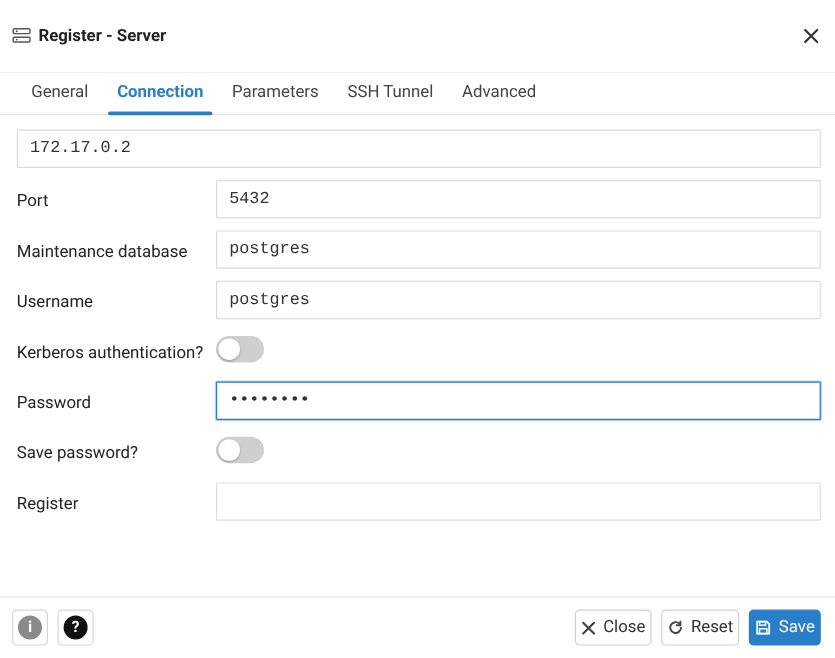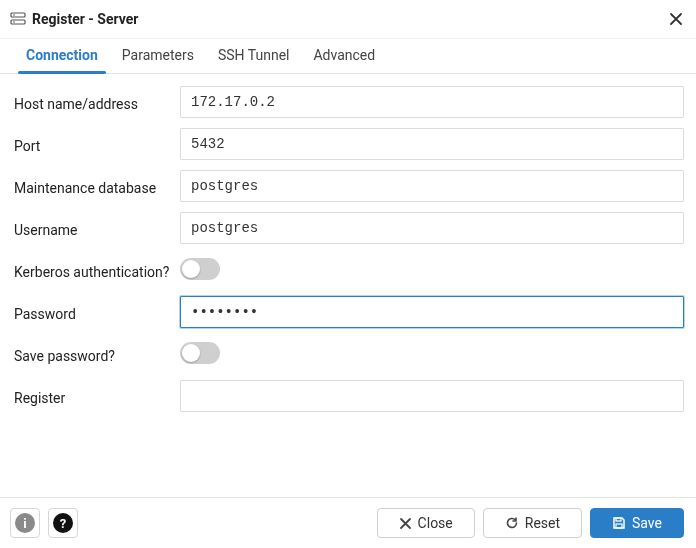--- a/index.html
+++ b/index.html
@@ -13,21 +13,21 @@
       overflow: hidden;
     }
     .dialog {
       display: flex;
       flex-direction: column;
       height: 100%;
     }
     .titlebar {
       display: flex;
       align-items: center;
-      padding: 9px 10px;
+      padding: 20px 10px;
       border-bottom: 1px solid #f0f0f0;
     }
     .titlebar .title-icon {
       width: 16px; height: 16px;
       margin-right: 6px;
       display: flex; align-items: center; justify-content: center;
     }
     .titlebar .title-text {
       font-weight: 700;
       font-size: 14px;
@@ -142,21 +142,21 @@
       font-weight: 700;
     }
     .info-circle { background: #8a8a8a; color: #fff; }
     .help-circle { background: #111; color: #fff; }
     .btn {
       display: inline-flex;
       align-items: center;
       border: 1px solid #cfcfcf;
       background: #fff;
       border-radius: 4px;
-      padding: 6px 21px;
+      padding: 6px 4px;
       font-size: 14px;
       cursor: pointer;
       margin-left: 8px;
       font-family: inherit;
       color: #333;
     }
     .btn svg { margin-right: 6px; }
     .btn.primary {
       background: #2a7ec8;
       border-color: #2a7ec8;
@@ -178,29 +178,29 @@
     </span>
     <span class="title-text">Register - Server</span>
     <span class="close-btn">
       <svg width="14" height="14" viewBox="0 0 14 14">
           <path d="M2 2 L12 12 M12 2 L2 12" stroke="#333" stroke-width="1.8" stroke-linecap="round"></path>
         </svg>
     </span>
   </div>
 
   <div class="tabbar">
+    <div class="tab">General</div>
     <div class="tab active">Connection</div>
     <div class="tab">Parameters</div>
     <div class="tab">SSH Tunnel</div>
     <div class="tab">Advanced</div>
   </div>
 
   <div class="form-body">
     <div class="form-row">
-      <div class="form-label">Host name/address</div>
       <div class="form-control-wrap"><input class="text-input" value="172.17.0.2" style=""></div>
     </div>
     <div class="form-row">
       <div class="form-label">Port</div>
       <div class="form-control-wrap"><input class="text-input" value="5432" style=""></div>
     </div>
     <div class="form-row">
       <div class="form-label">Maintenance database</div>
       <div class="form-control-wrap"><input class="text-input" value="postgres" style=""></div>
     </div>

